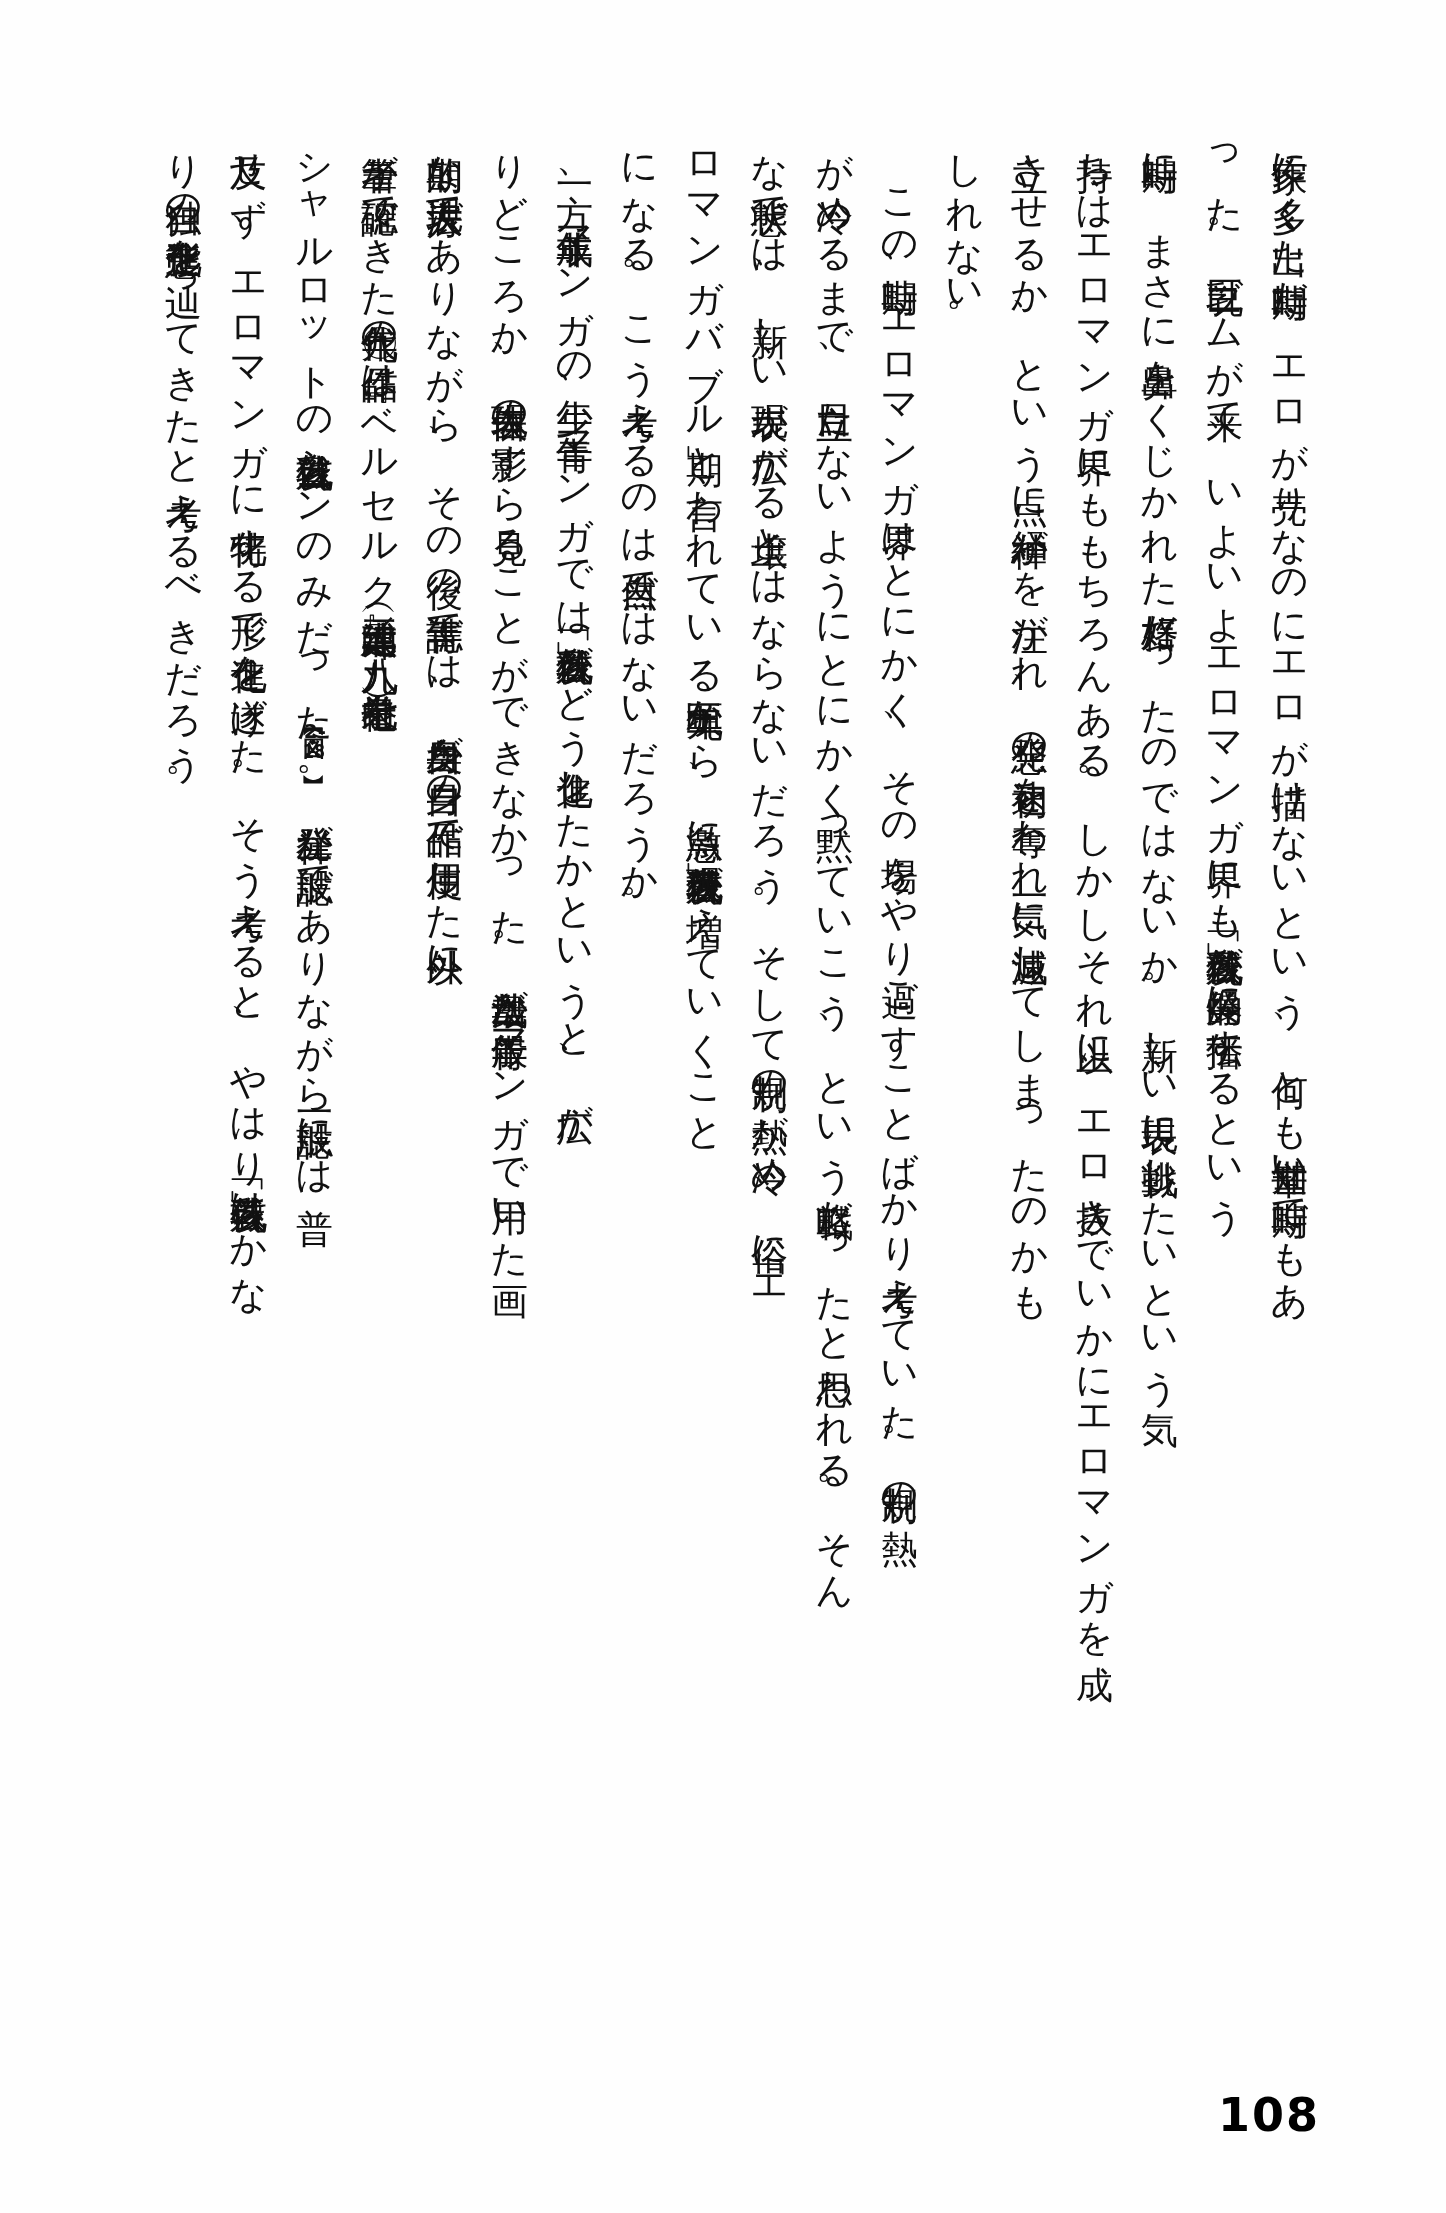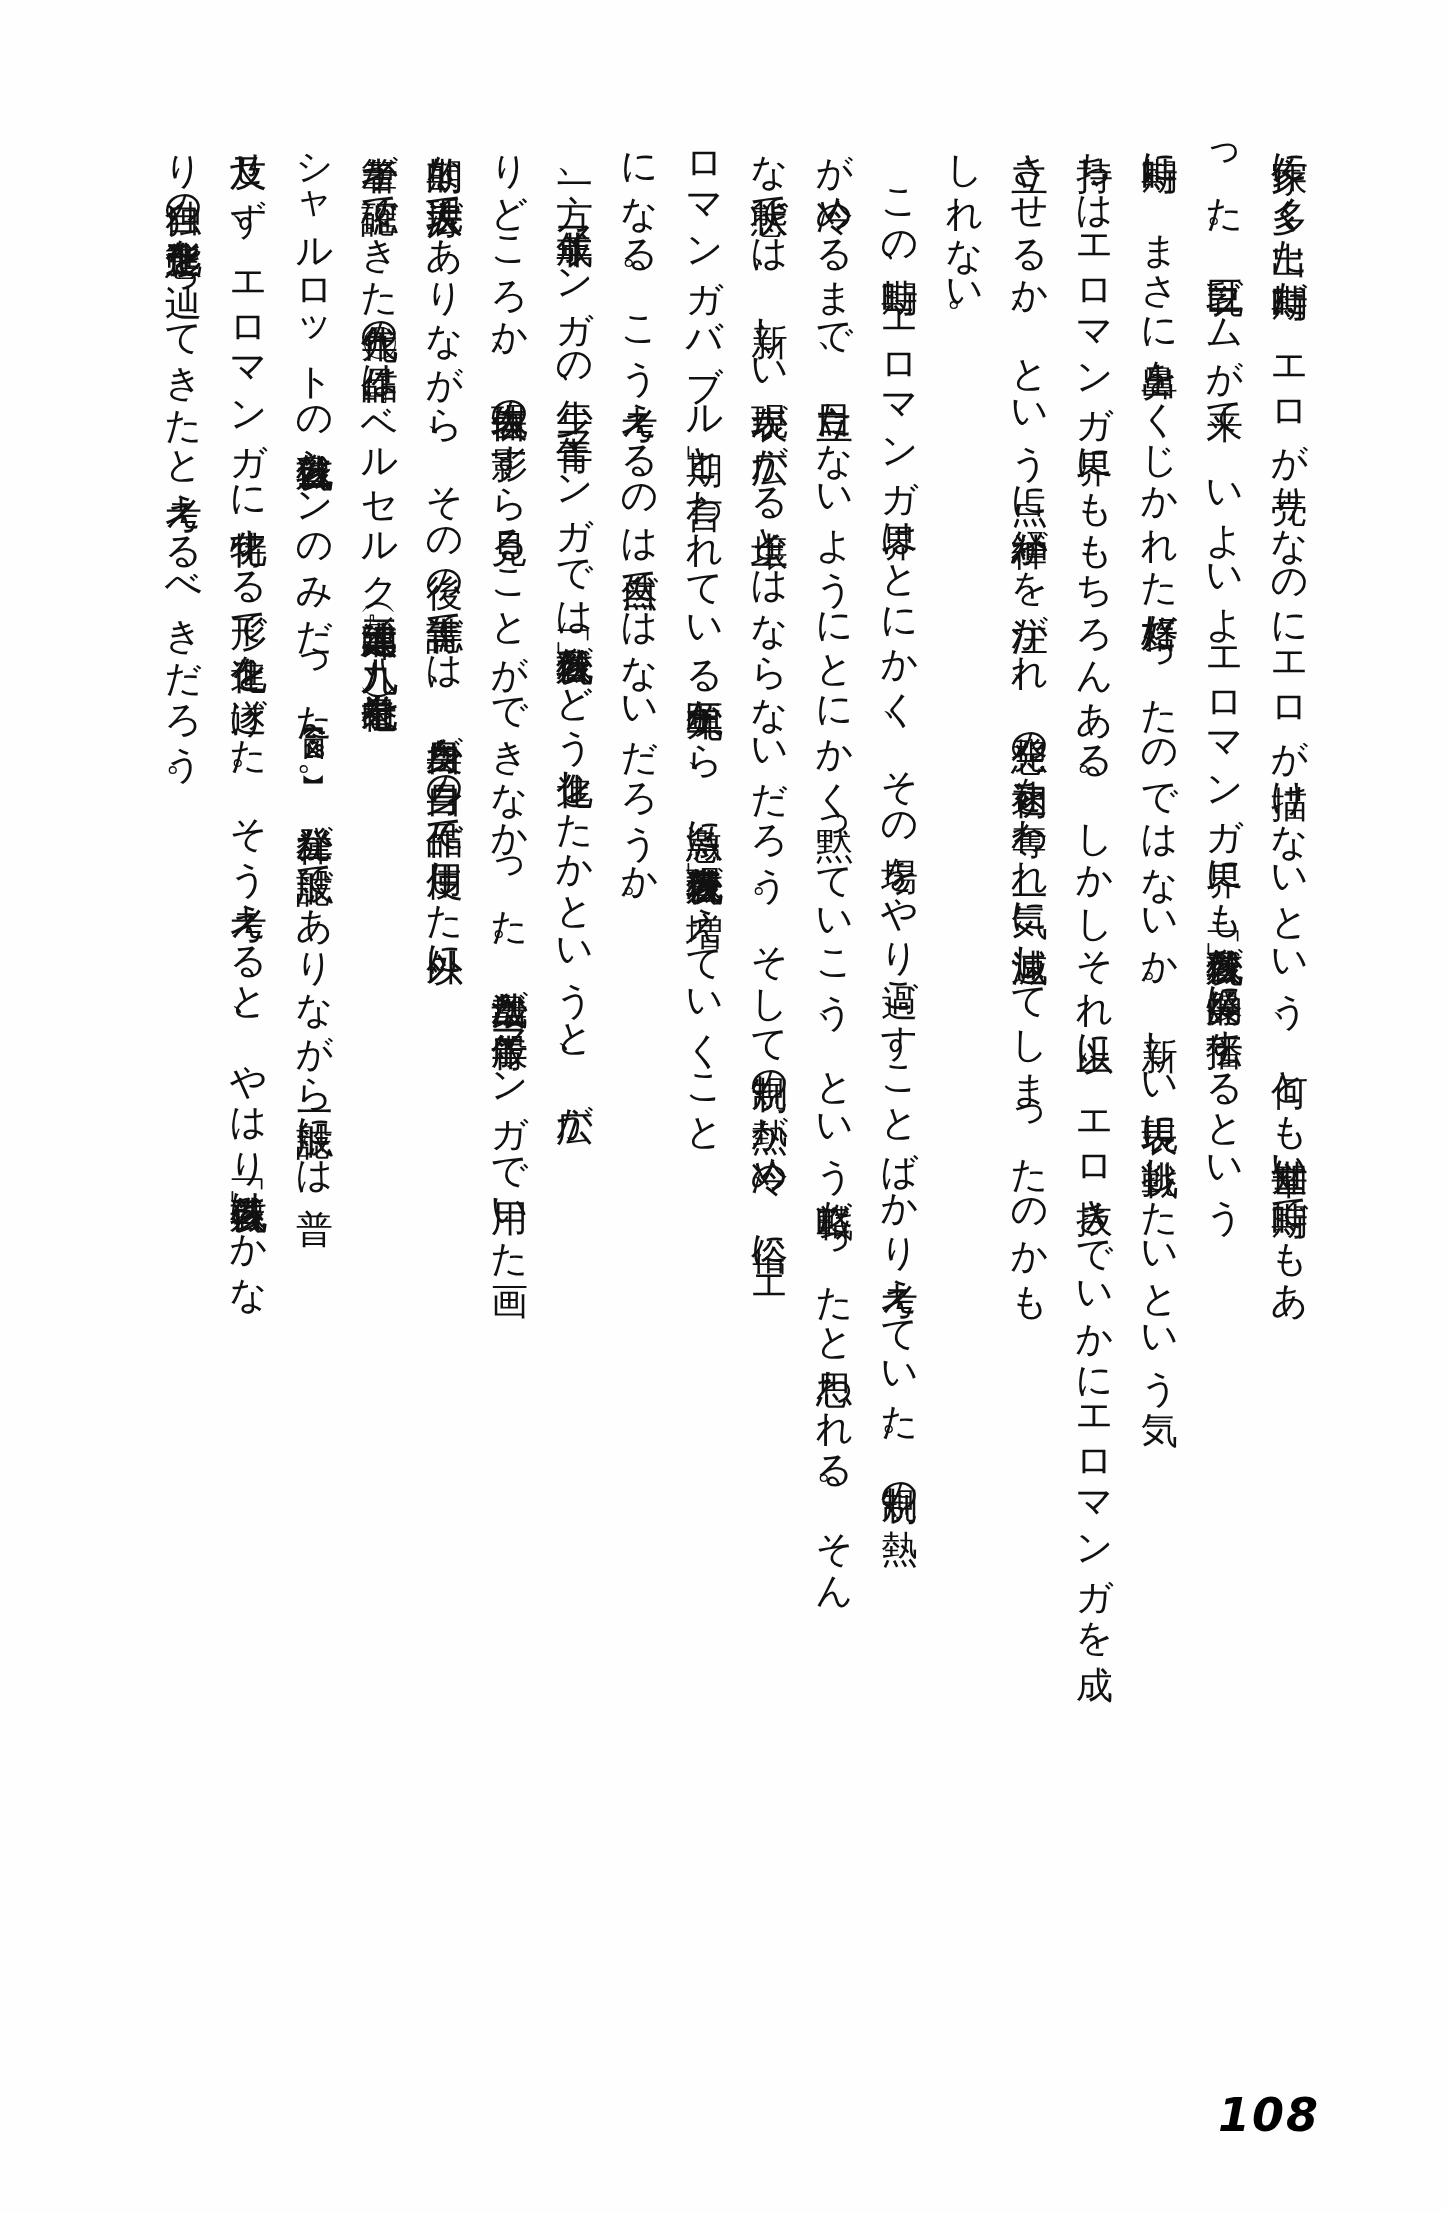--- a/index.html
+++ b/index.html
@@ -50,21 +50,20 @@
   .page-number {
     position: absolute;
     left: 1218px;
     top: 2092px;
     font-family: "DejaVu Sans", "Liberation Sans", sans-serif;
     font-weight: bold;
     font-size: 46px;
     line-height: 1;
     letter-spacing: 2px;
     color: #000;
-    font-style: italic;
   }
 </style>
 </head>
 <body>
 
 <div class="page">
   <div class="text-area">
       <div class="column">作家に多く出た時期だ。エロが売りなのにエロが描けないという、何とも世知辛い時期でもあ</div>
       <div class="column">った。巨乳ブームが来て、いよいよエロマンガ界にも「乳首残像」が爆発的に伝播するという</div>
       <div class="column">時期に、まさに出鼻をくじかれた格好だったのではないか。新しい表現に挑戦したいという気</div>

